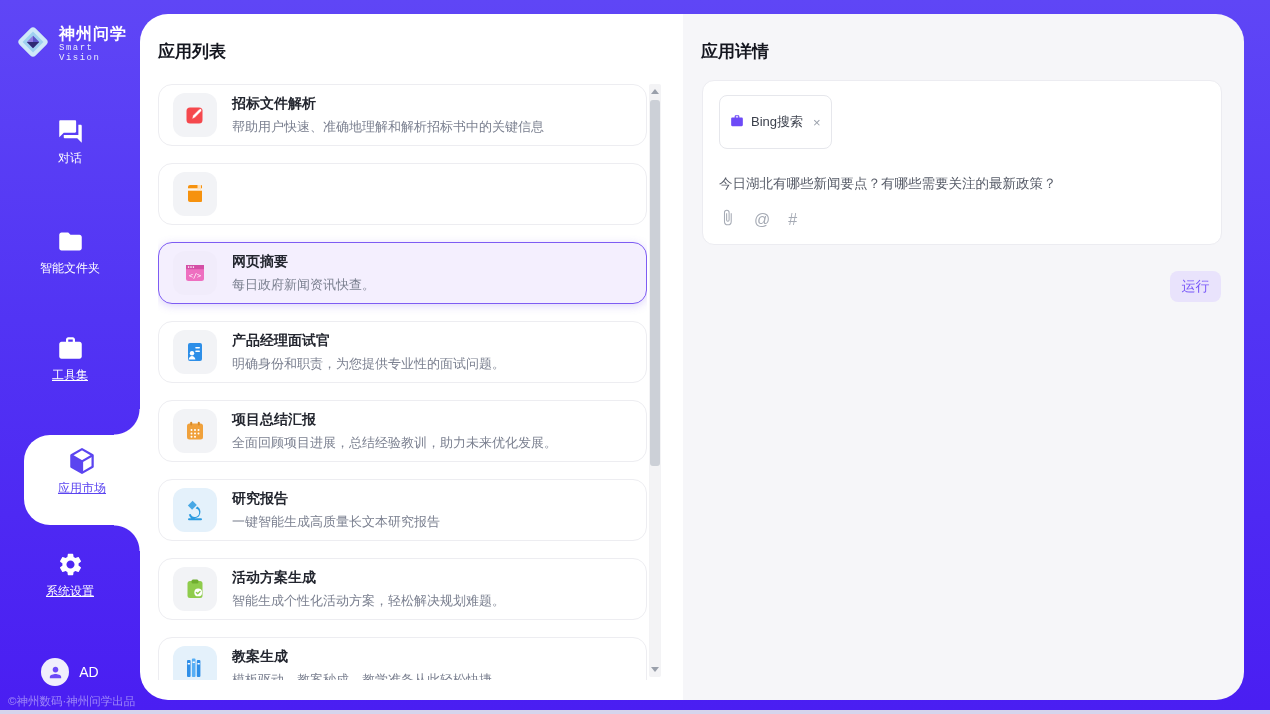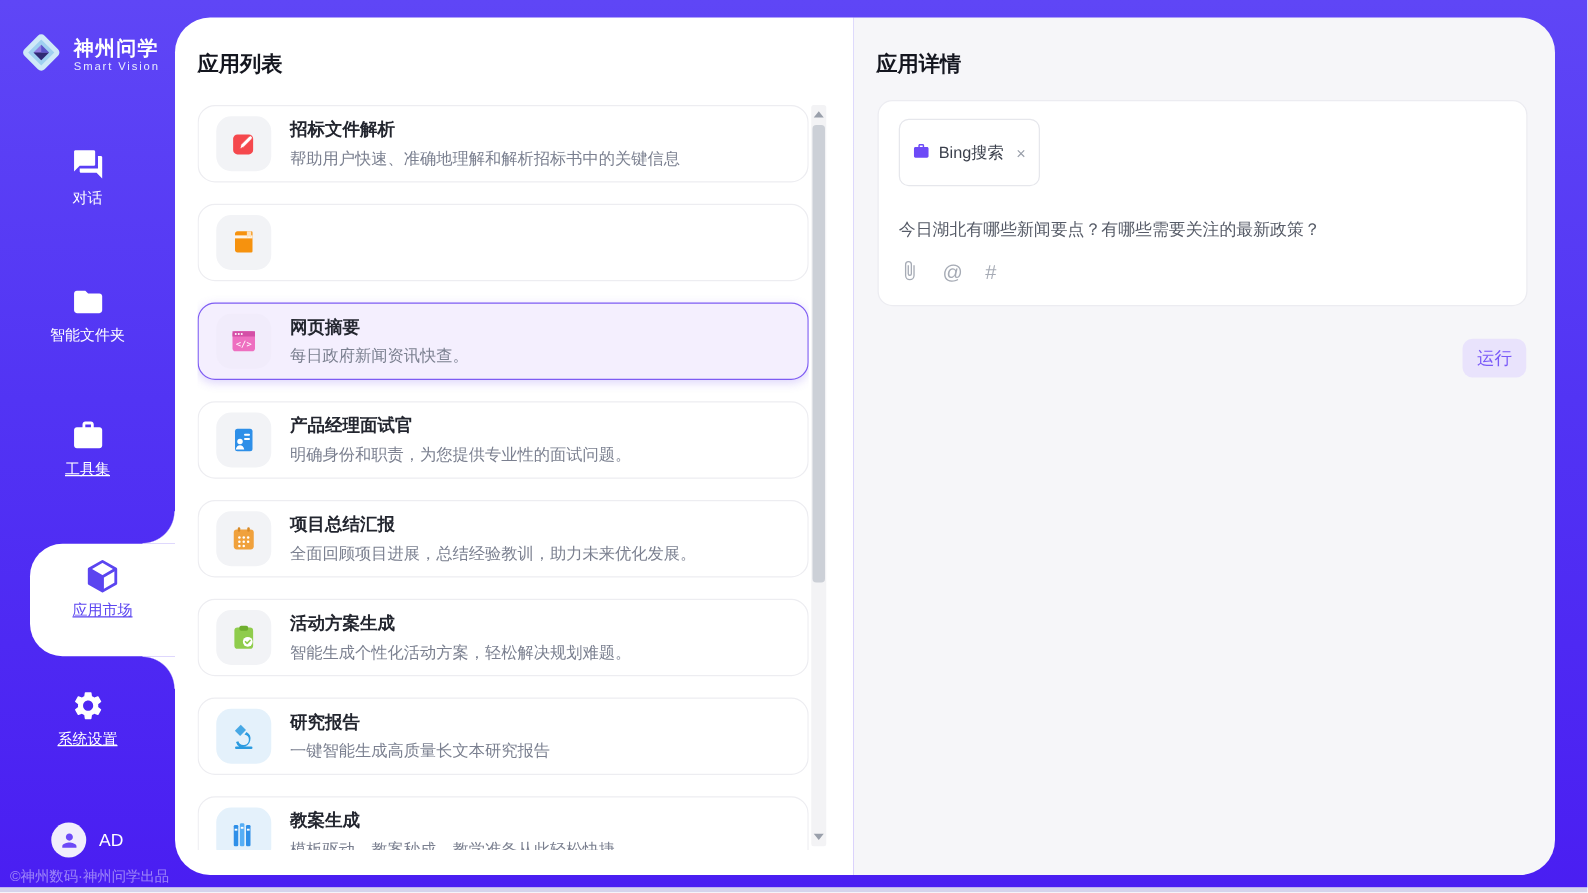--- a/index.html
+++ b/index.html
@@ -13,21 +13,21 @@
   .app-bg {
     position: absolute; left: 0; top: 0; width: 1270px; height: 710px;
     background: linear-gradient(180deg, #5f46f6 0%, #5234f4 45%, #4a1ef2 100%);
   }
   .window-baseline { position: absolute; left: 0; top: 710px; width: 1270px; height: 4px; background: #d6d4ec; }
 
   
   .sidebar { position: absolute; left: 0; top: 12px; width: 140px; height: 710px; }
   .logo-row { position: absolute; left: 14px; top: 11px; display: flex; align-items: center; gap: 7px; }
   .logo-text-cn { color: #fff; font-size: 16px; font-weight: bold; letter-spacing: 1px; line-height: 1.1; }
-  .logo-text-en { color: #e8ecfd; font-size: 9px; letter-spacing: 1.5px; margin-top: 0; }
+  .logo-text-en { color: #e8ecfd; font-size: 9px; letter-spacing: 1.5px; margin-top: 0; font-family: Liberation Mono, monospace; }
   .nav-item { position: absolute; left: 0; width: 140px; text-align: center; color: #fff; cursor: pointer; }
   .nav-item .nav-label { display: inline-block; margin-top: 5px; font-size: 12px; color: #fff; }
   .nav-item.u .nav-label { text-decoration: underline; }
   .nav-item svg { display: block; margin: 0 auto; }
 
   
   .nav-active-bubble {
     position: absolute; left: 24px; right: 0; top: 423px; height: 90px;
     background: #fff; border-radius: 26px 0 0 26px;
     text-align: center; padding-top: 11px; cursor: pointer;
@@ -268,44 +268,44 @@
             </g>
           </svg>
         </span>
         <span class="card-texts">
           <span class="card-title">项目总结汇报</span>
           <span class="card-desc">全面回顾项目进展，总结经验教训，助力未来优化发展。</span>
         </span>
       </div>
 
       <div class="app-card">
+        <span class="tile blue">
+          <svg width="24" height="24" viewBox="0 0 24 24" fill="#2b9be0">
+            <path d="M9.6 2.8l4.2 4.2-4.7 4.7-4.2-4.2z" opacity="0.85"></path>
+            <path d="M14.2 8.6a6.2 6.2 0 0 1-2.9 11.6H18a1 1 0 1 1 0 2H6a1 1 0 1 1 0-2h2.3a6.2 6.2 0 0 1-2.5-3.6l1.9-.6a4.3 4.3 0 1 0 4.9-5.5z"></path>
+          </svg>
+        </span>
+        <span class="card-texts">
+          <span class="card-title">研究报告</span>
+          <span class="card-desc">一键智能生成高质量长文本研究报告</span>
+        </span>
+      </div>
+
+      <div class="app-card">
         <span class="tile">
           <svg width="24" height="24" viewBox="0 0 24 24">
             <rect x="4.5" y="4" width="15" height="17" rx="2.5" fill="#8fcc4c"></rect>
             <rect x="8.5" y="2.5" width="7" height="4" rx="1.5" fill="#6fae2f"></rect>
             <circle cx="15.2" cy="15.4" r="3.9" fill="#fff"></circle>
             <path d="M13.4 15.4l1.3 1.3 2.3-2.3" stroke="#8fcc4c" stroke-width="1.4" fill="none" stroke-linecap="round" stroke-linejoin="round"></path>
           </svg>
         </span>
         <span class="card-texts">
           <span class="card-title">活动方案生成</span>
           <span class="card-desc">智能生成个性化活动方案，轻松解决规划难题。</span>
-        </span>
-      </div>
-
-      <div class="app-card">
-        <span class="tile blue">
-          <svg width="24" height="24" viewBox="0 0 24 24" fill="#2b9be0">
-            <path d="M9.6 2.8l4.2 4.2-4.7 4.7-4.2-4.2z" opacity="0.85"></path>
-            <path d="M14.2 8.6a6.2 6.2 0 0 1-2.9 11.6H18a1 1 0 1 1 0 2H6a1 1 0 1 1 0-2h2.3a6.2 6.2 0 0 1-2.5-3.6l1.9-.6a4.3 4.3 0 1 0 4.9-5.5z"></path>
-          </svg>
-        </span>
-        <span class="card-texts">
-          <span class="card-title">研究报告</span>
-          <span class="card-desc">一键智能生成高质量长文本研究报告</span>
         </span>
       </div>
 
       <div class="app-card">
         <span class="tile blue">
           <svg width="24" height="24" viewBox="0 0 24 24">
             <rect x="4" y="4" width="3.6" height="17" rx="1" fill="#2e8fe8"></rect>
             <rect x="8.9" y="2.5" width="3.6" height="18.5" rx="1" fill="#56aef5"></rect>
             <rect x="13.8" y="4" width="3.6" height="17" rx="1" fill="#2e8fe8"></rect>
             <rect x="4.7" y="7" width="2.2" height="1.5" fill="#fff"></rect>

